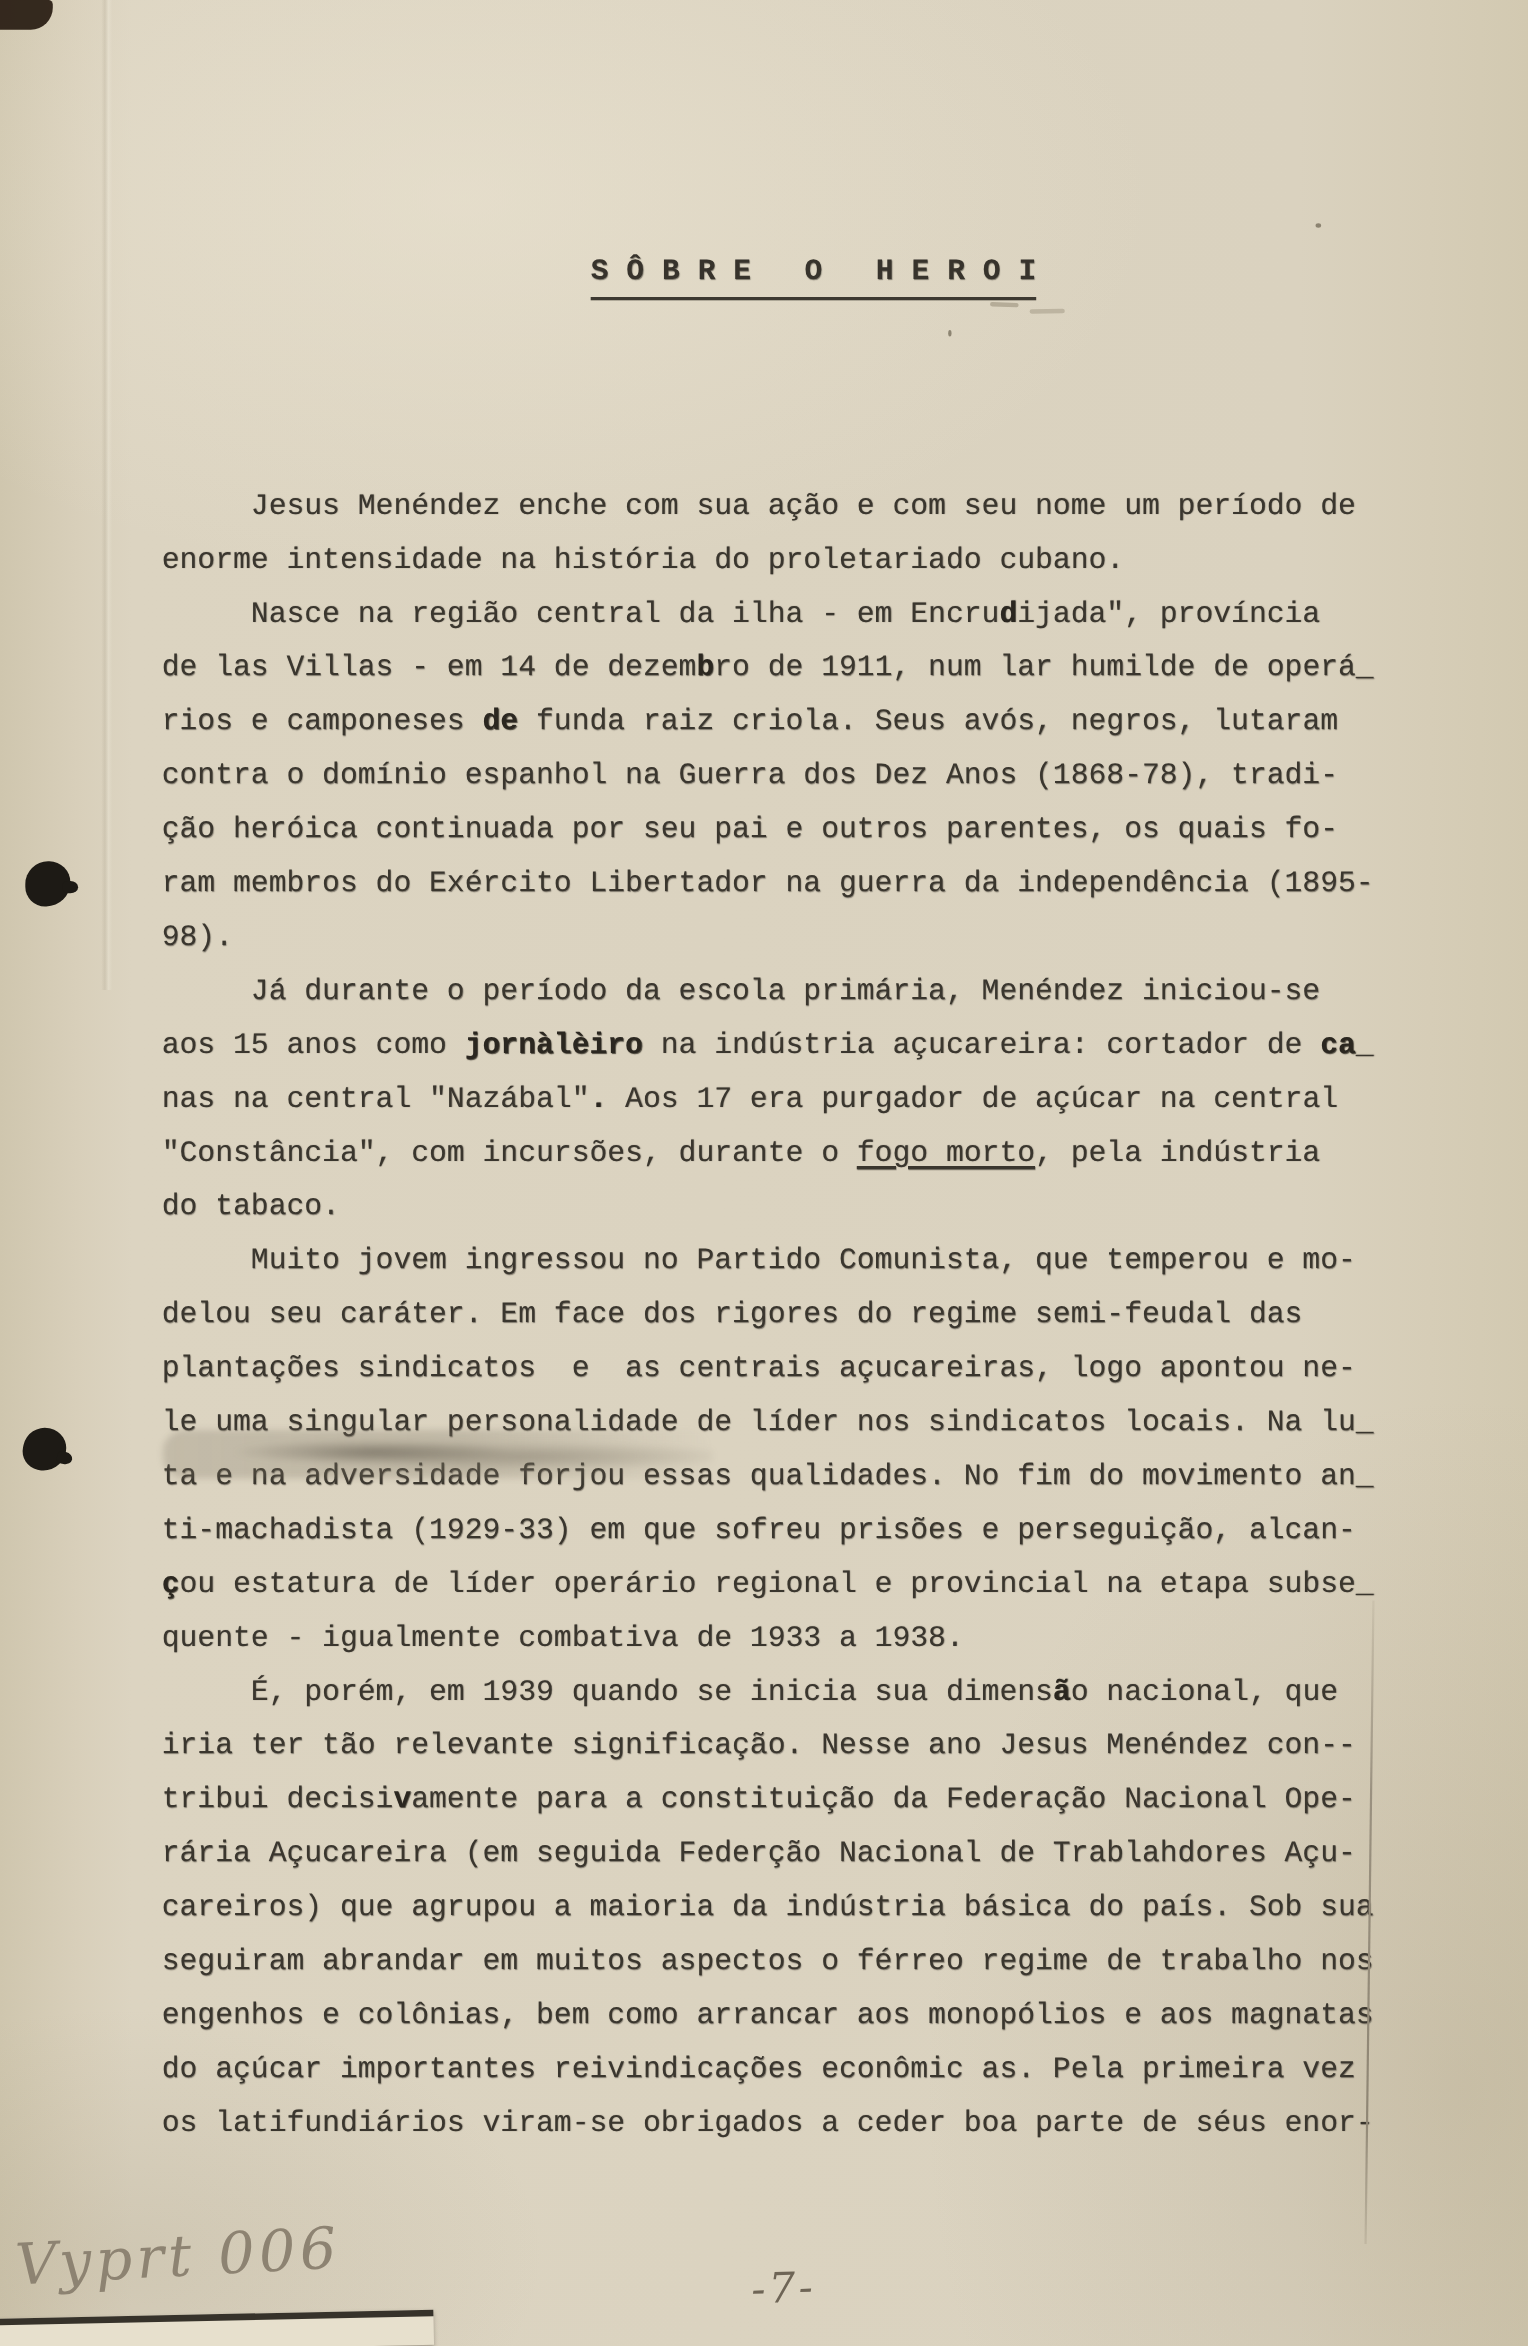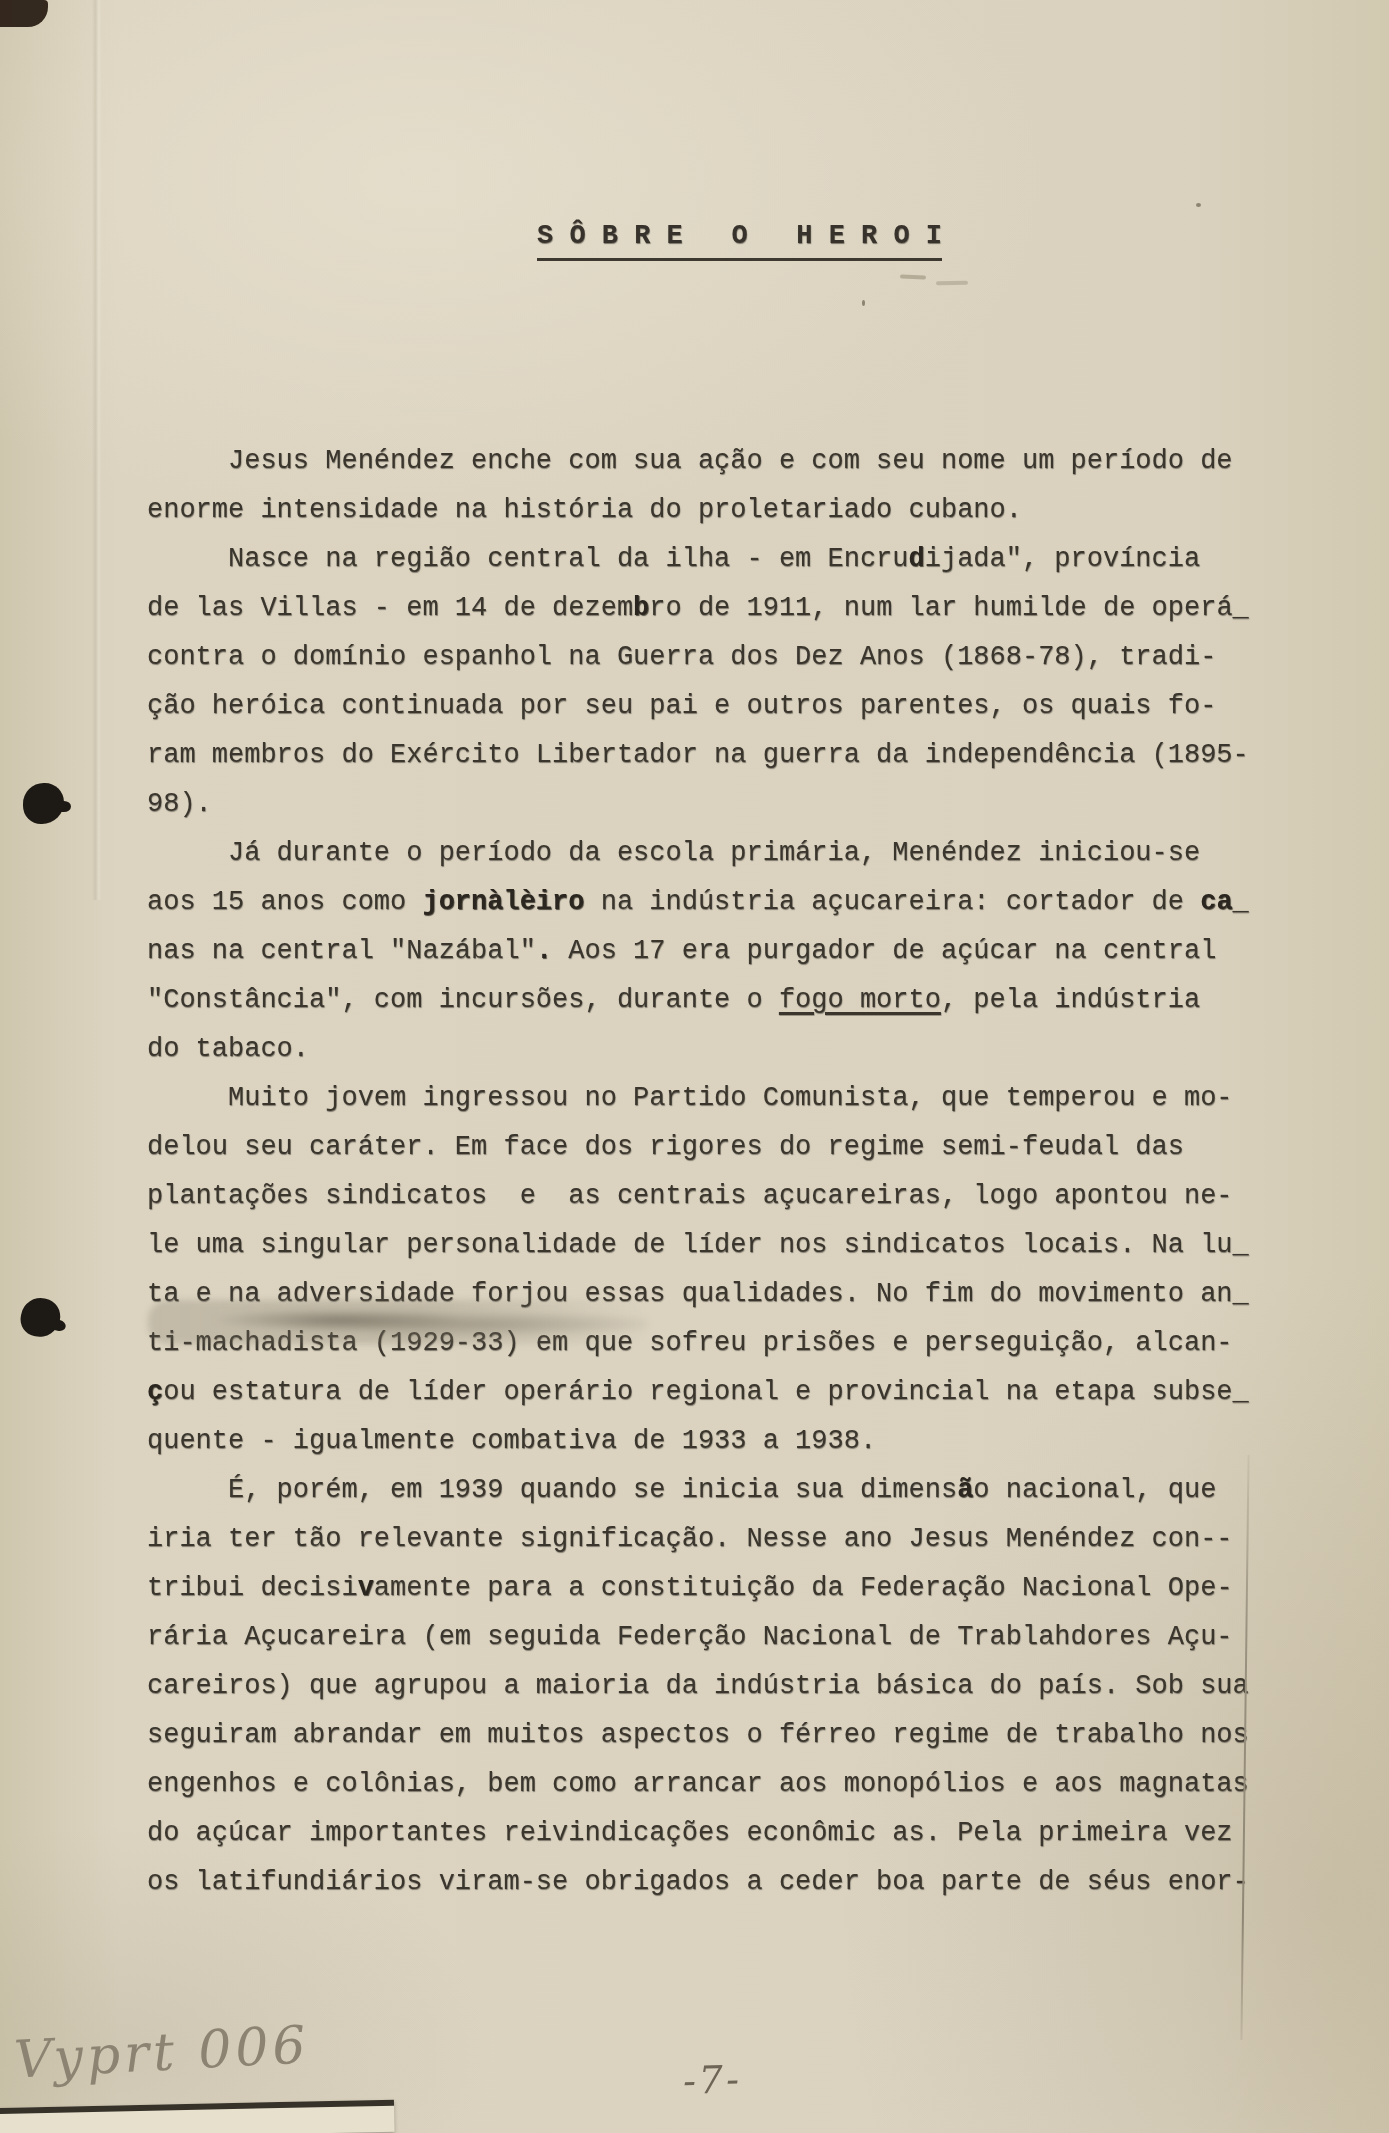--- a/index.html
+++ b/index.html
@@ -11,21 +11,21 @@
       radial-gradient(700px 900px at 1330px 1900px, rgba(160,148,120,.25), rgba(160,148,120,0) 70%),
       radial-gradient(500px 300px at 120px 2050px, rgba(150,140,115,.18), rgba(150,140,115,0) 75%),
       linear-gradient(90deg, #cfc6ae 0px, #d8cfba 70px, #dcd4c1 120px, #dad2bf 1180px, #d6cdb7 1300px, #d2c9b1 1389px),
       #d9d0bb;
   }
   
   .crease{position:absolute;left:92px;top:0;width:10px;height:900px;
     background:linear-gradient(90deg,rgba(120,110,88,0),rgba(120,110,88,.12),rgba(255,255,245,.18),rgba(120,110,88,0));
   }
   .title{
-    position:absolute;left:537px;top:220px;
+    position:absolute;left:537px;top:232px;
     font-family:"Liberation Mono","DejaVu Sans Mono",monospace;
     font-size:27px;line-height:32px;font-weight:bold;
     color:#37332c;white-space:pre;
     border-bottom:3px solid #3d3931;padding-bottom:6px;
     text-shadow:0.5px 0.7px 1px rgba(52,48,40,.6);
     text-align:center;
   }
   .text-block{
     position:absolute;left:147px;top:437px;width:1160px;
     font-family:"Liberation Mono","DejaVu Sans Mono",monospace;
@@ -94,20 +94,21 @@
   <div class="faint-dash dash-1"></div>
   <div class="faint-dash dash-2"></div>
 
   <div class="title">S Ô B R E   O   H E R O I</div>
 
   <div class="text-block">
       <div class="line"><span>     Jesus Menéndez enche com sua ação e com seu nome um período de</span></div>
       <div class="line"><span>enorme intensidade na história do proletariado cubano.</span></div>
       <div class="line"><span>     Nasce na região central da ilha - em Encru</span><span class="ot">d</span><span>ijada", província</span></div>
       <div class="line"><span>de las Villas - em 14 de dezem</span><span class="ot">b</span><span>ro de 1911, num lar humilde de operá</span><span class="hyph">_</span></div>
+      <div class="line"><span>rios e camponeses </span><span class="ot">de</span><span> funda raiz criola. Seus avós, negros, lutaram</span></div>
       <div class="line"><span>contra o domínio espanhol na Guerra dos Dez Anos (1868-78), tradi-</span></div>
       <div class="line"><span>ção heróica continuada por seu pai e outros parentes, os quais fo-</span></div>
       <div class="line"><span>ram membros do Exército Libertador na guerra da independência (1895-</span></div>
       <div class="line"><span>98).</span></div>
       <div class="line"><span>     Já durante o período da escola primária, Menéndez iniciou-se</span></div>
       <div class="line"><span>aos 15 anos como </span><span class="ot">jornàlèiro</span><span> na indústria açucareira: cortador de </span><span class="ot">ca</span><span class="hyph">_</span></div>
       <div class="line"><span>nas na central "Nazábal"</span><span class="ot">.</span><span> Aos 17 era purgador de açúcar na central</span></div>
       <div class="line"><span>"Constância", com incursões, durante o </span><span class="u">fogo morto</span><span>, pela indústria</span></div>
       <div class="line"><span>do tabaco.</span></div>
       <div class="line"><span>     Muito jovem ingressou no Partido Comunista, que temperou e mo-</span></div>

